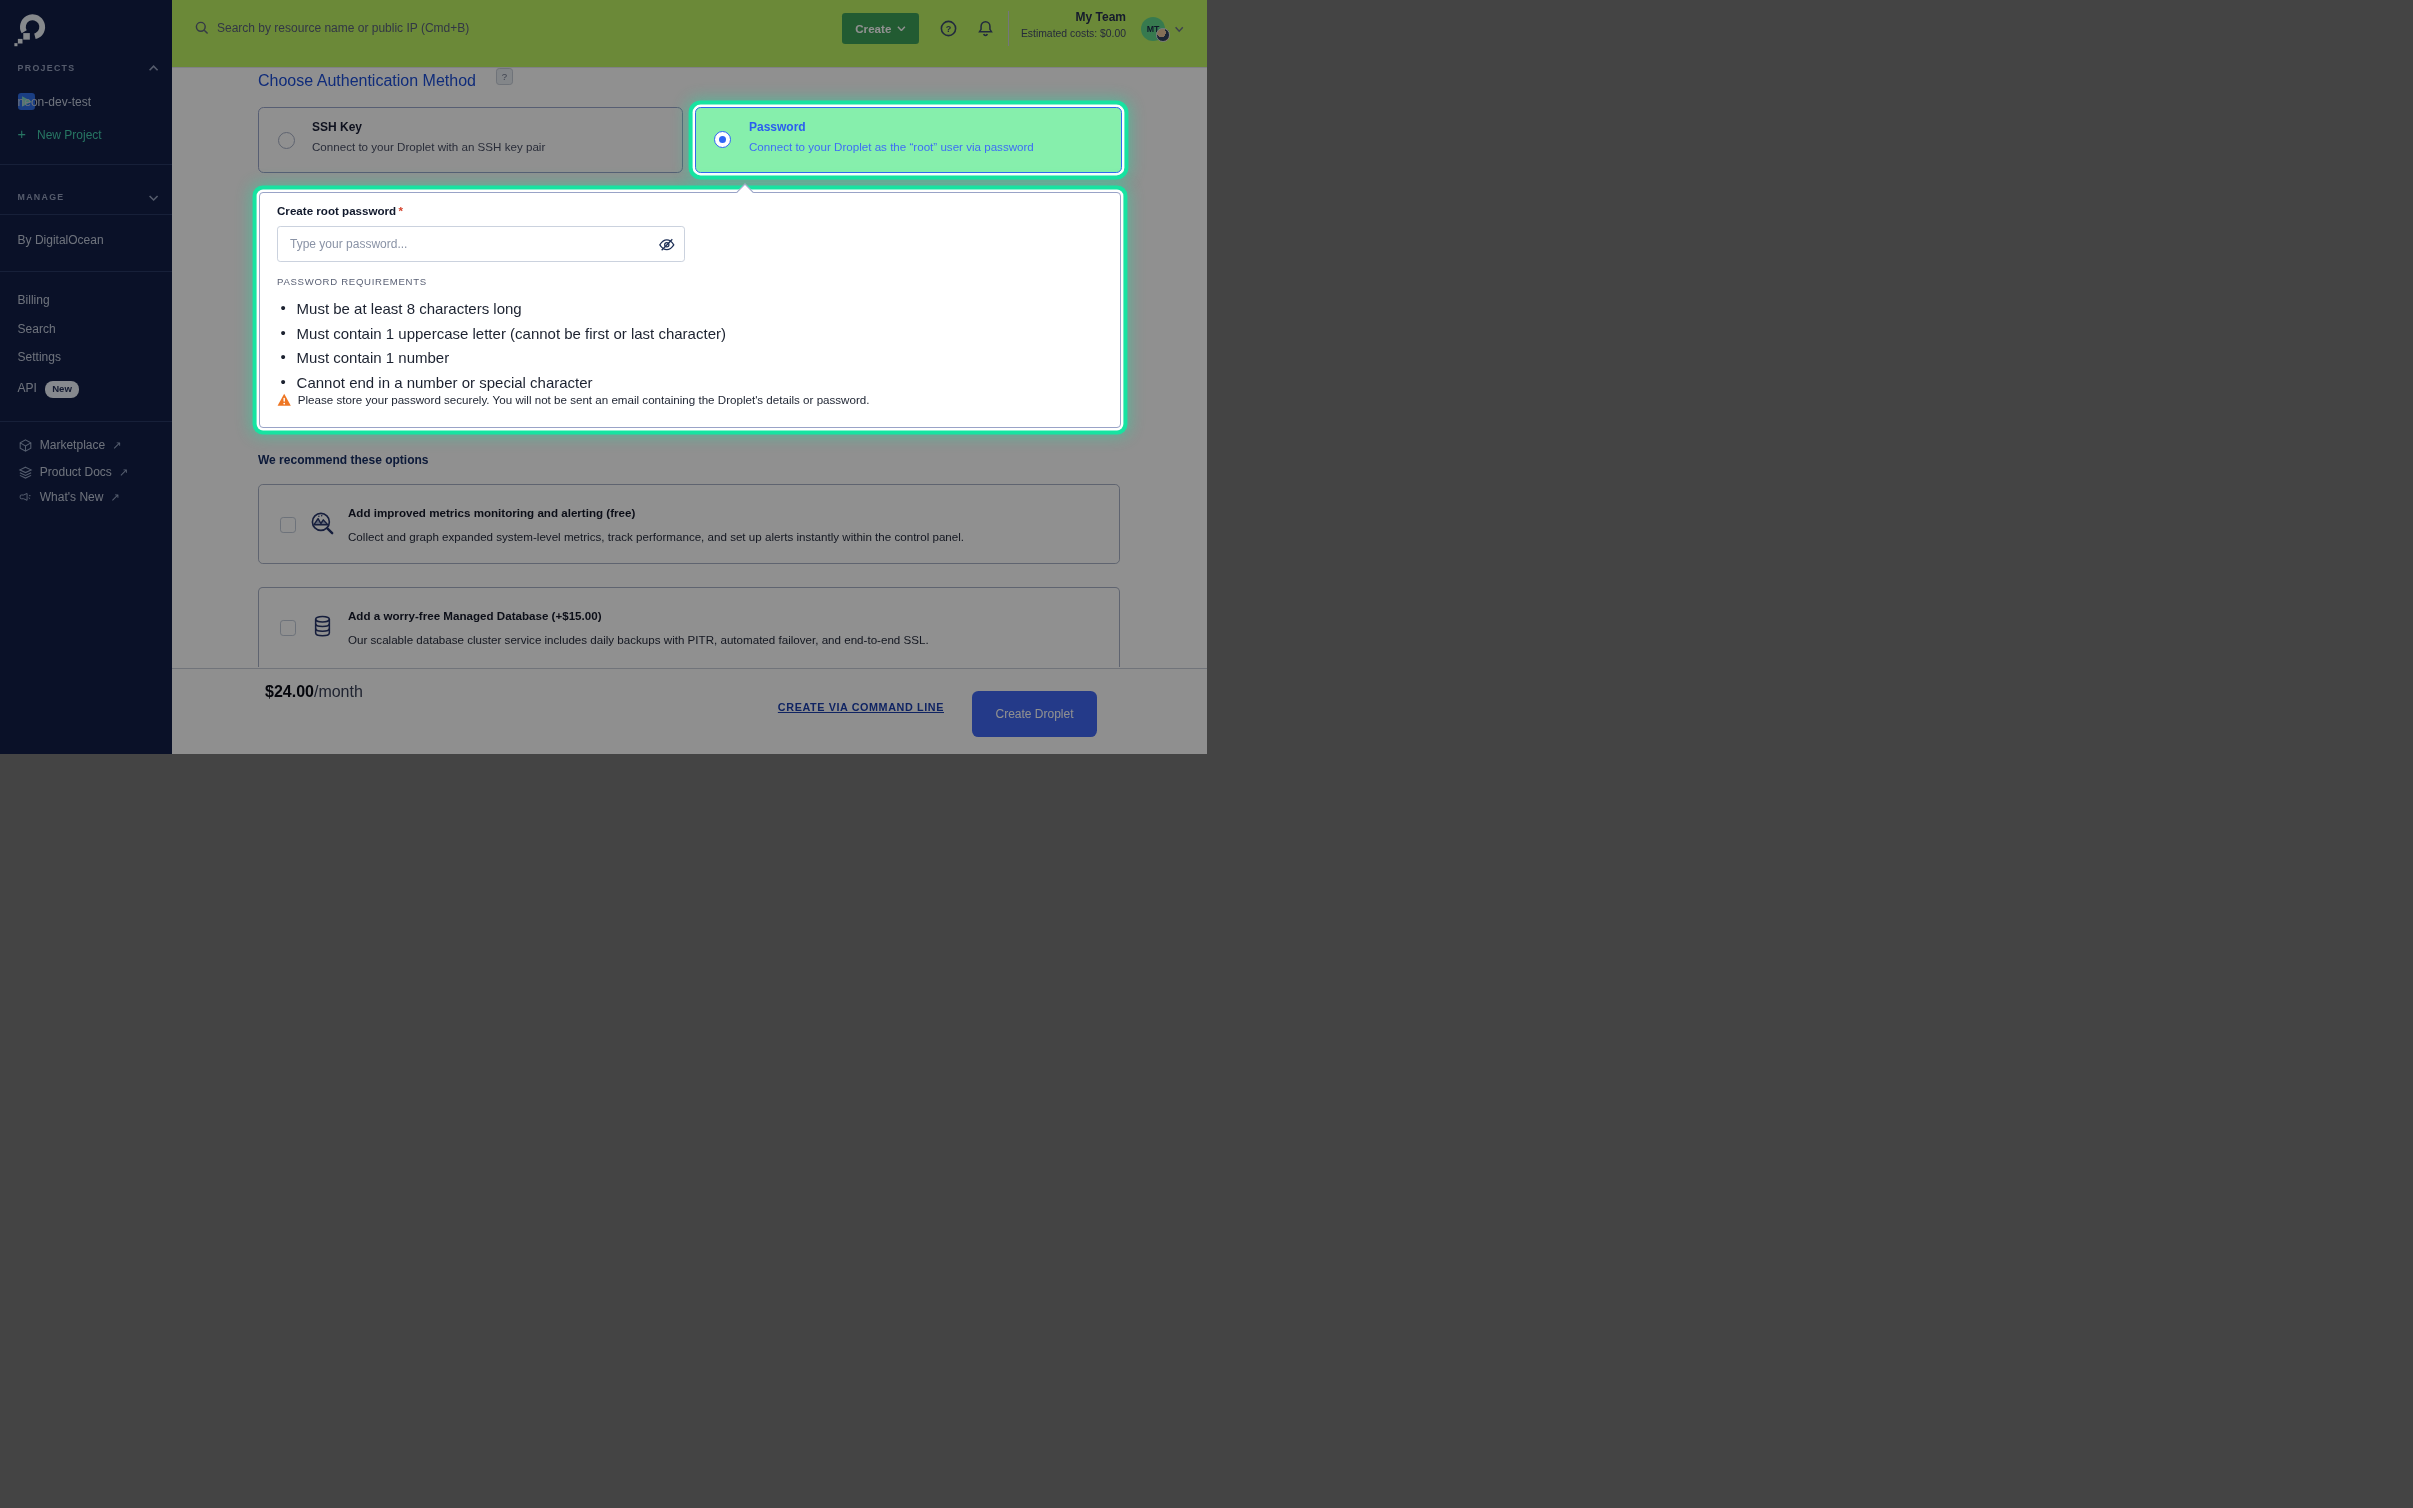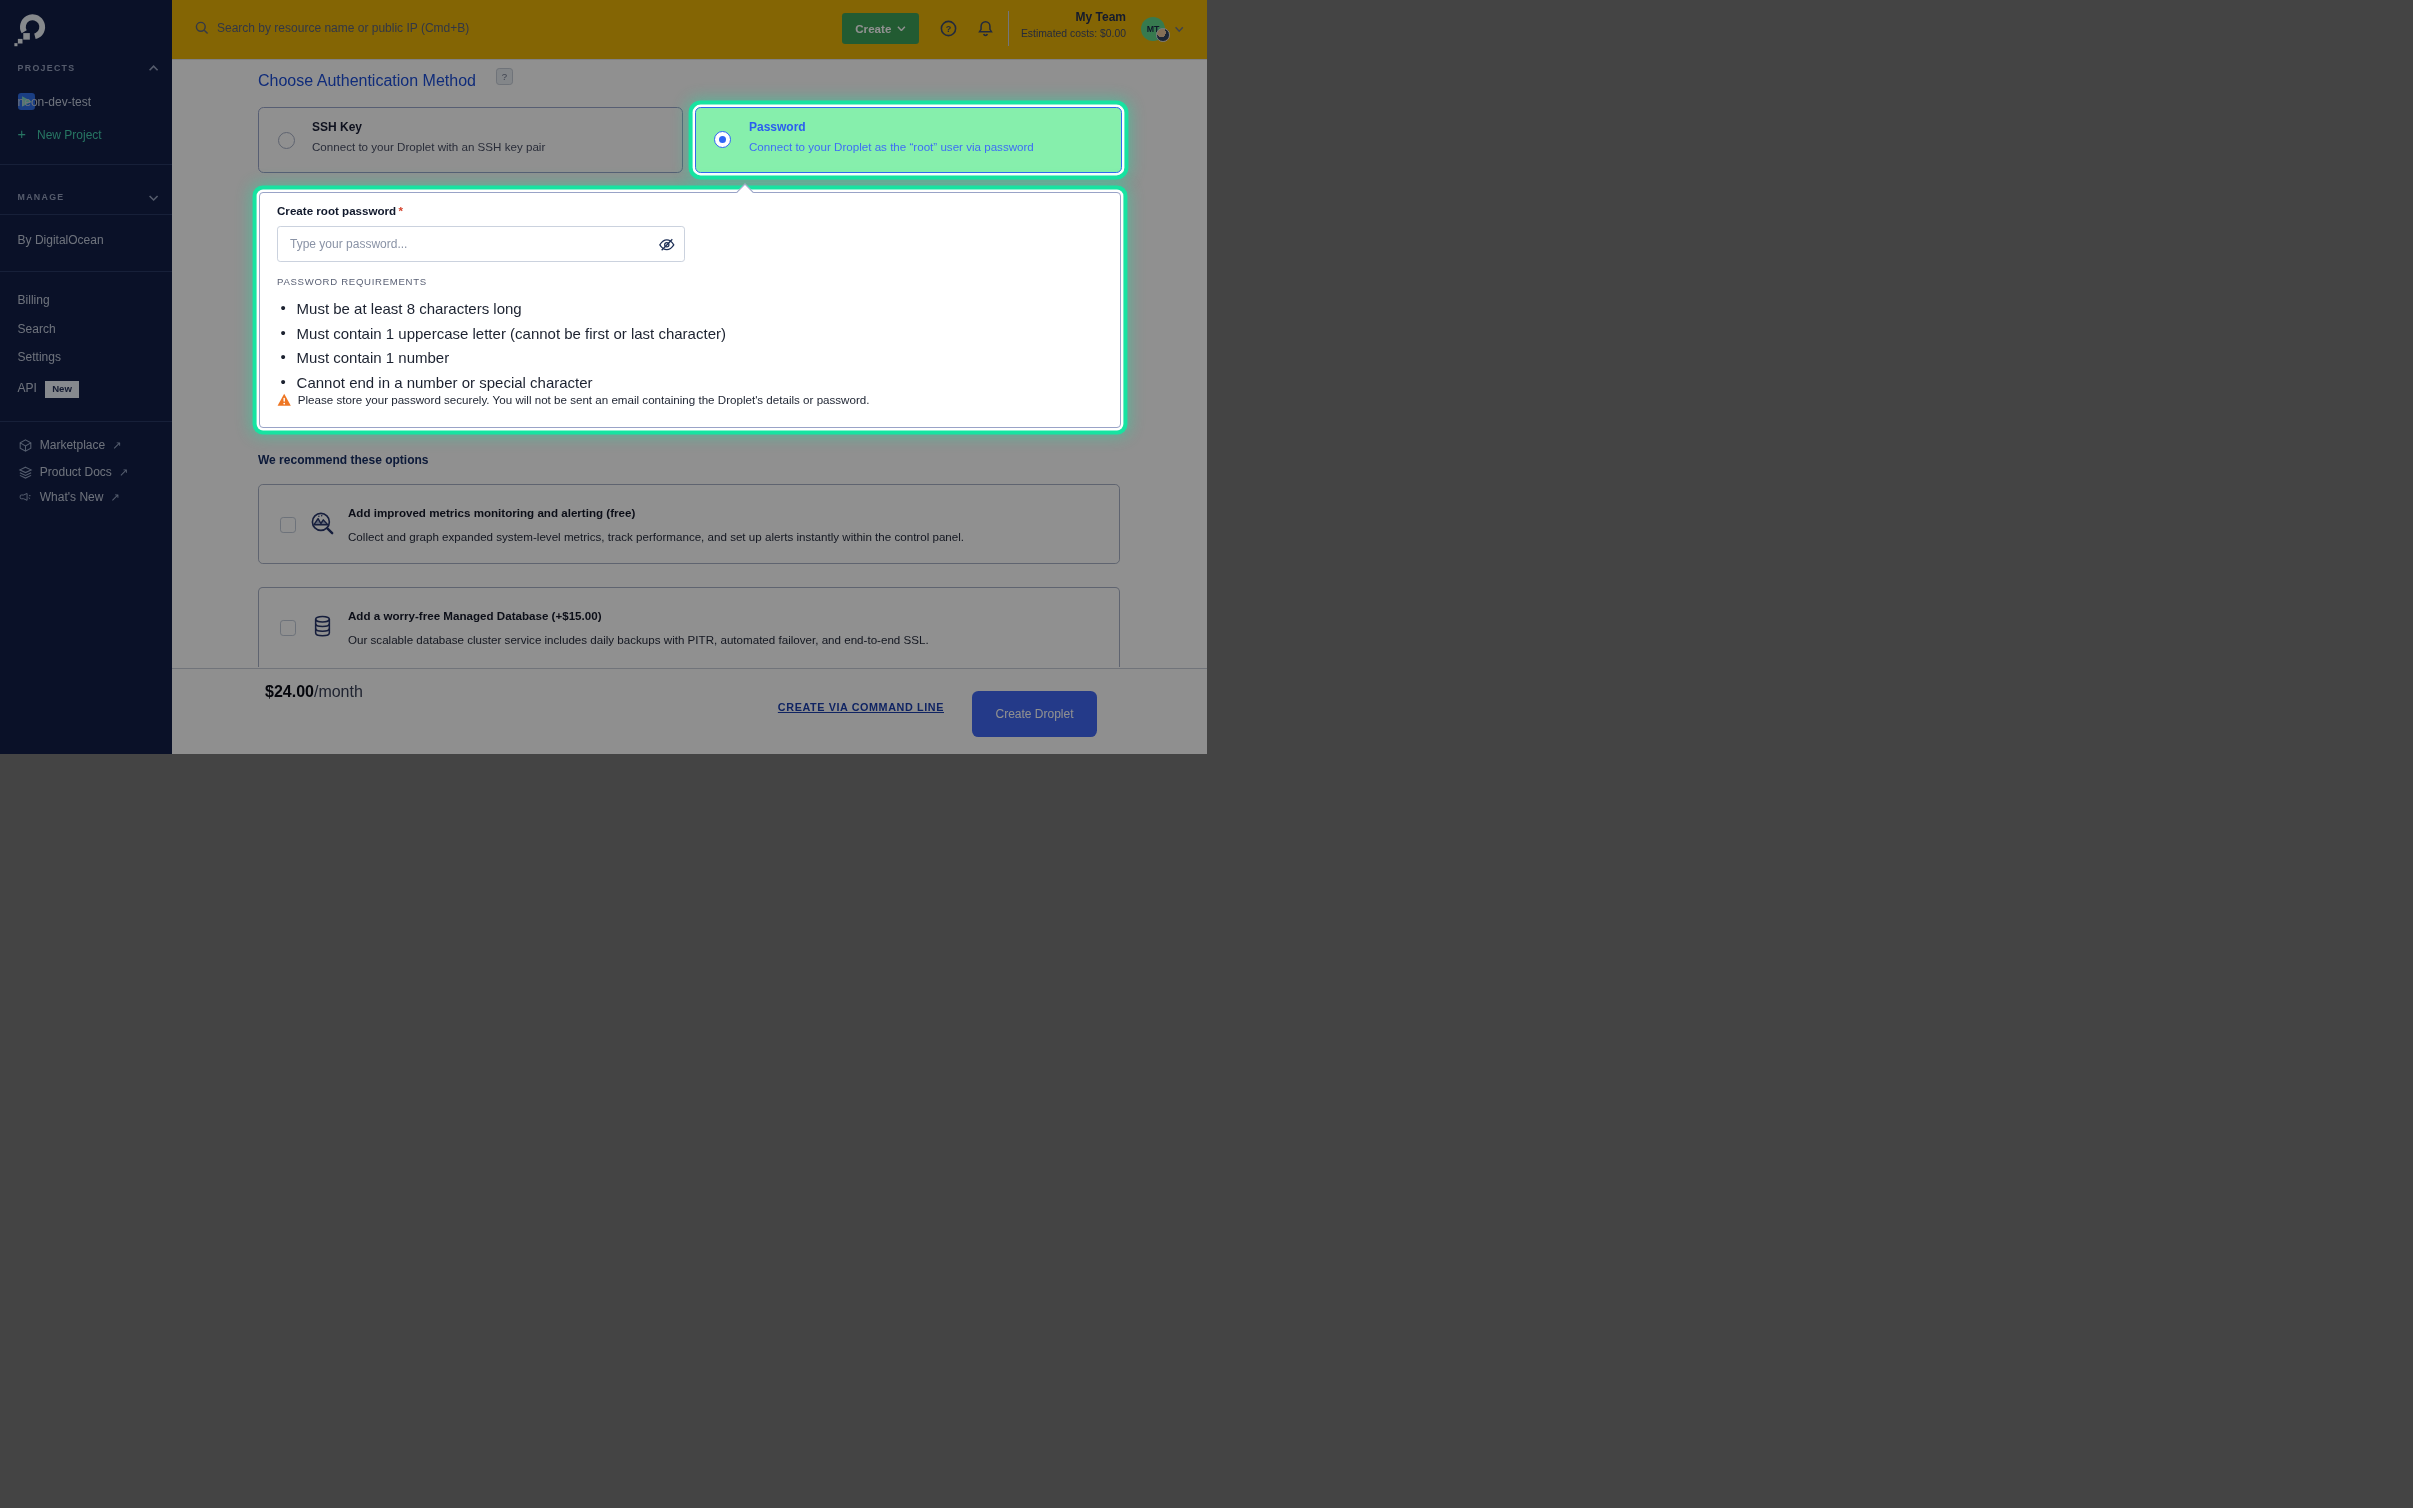--- a/index.html
+++ b/index.html
@@ -14,28 +14,28 @@
 
   
   .sidebar { position:absolute; left:0; top:0; width:172px; height:754px; background:#121f47; z-index:2; }
   .sb-divider { position:absolute; left:0; width:172px; height:0.8px; background:#2a3a66; }
   .sb-section { position:absolute; left:17.6px; font-size:8.8px; letter-spacing:1.3px; font-weight:700; color:#97a2bf; }
   .sb-chevron { position:absolute; left:148px; width:11.2px; height:11.2px; color:#97a2bf; }
   .sb-item { position:absolute; left:17.6px; font-size:12px; color:#c3cbdc; cursor:pointer; }
   .sb-ext { position:absolute; left:17.6px; height:16px; display:flex; align-items:center; gap:7.2px; color:#c3cbdc; font-size:12px; cursor:pointer; }
   .sb-ext .ico { width:15px; height:15px; color:#97a6c4; flex:0 0 auto; }
   .sb-ext .arr { color:#97a6c4; font-size:11.2px; }
-  .badge-new { display:inline-block; margin-left:8px; padding:2.4px 7.2px 3.2px; background:#eef3fb; color:#25315a; font-size:9.6px; font-weight:700; border-radius:0; }
+  .badge-new { display:inline-block; margin-left:8px; padding:2.4px 7.2px 3.2px; background:#eef3fb; color:#25315a; font-size:9.6px; font-weight:700; border-radius:8px; }
   .proj-icon { position:absolute; left:17.6px; top:93px; width:17px; height:17px; border-radius:3.2px; background:#2e6fe8; }
   .proj-icon svg { position:absolute; inset:0; }
   .teal { color:#45cfae; }
   .logo { position:absolute; left:14.4px; top:12.8px; width:34px; height:34px; color:#eef2f8; }
 
   
-  .topbar { position:absolute; left:172px; top:0; right:0; height:60px; background:#eab308; border-bottom:0.8px solid #e2e5eb; }
+  .topbar { position:absolute; left:172px; top:0; right:0; height:68px; background:#bef264; border-bottom:0.8px solid #e2e5eb; }
   .search-icon { position:absolute; left:22.3px; top:20px; width:16px; height:16px; color:#5d667c; }
   .search-input { position:absolute; left:45px; top:14.4px; width:351px; height:27px; border:none; outline:none; font-size:12px; color:#3a4154; background:transparent; font-family:"Liberation Sans",sans-serif; }
   .search-input::placeholder { color:#59627a; opacity:1; }
   .create-btn { position:absolute; left:670px; top:12.8px; width:77px; height:31px; background:#3da259; border:none; border-radius:3.2px; color:#fff; font-size:11.6px; font-weight:700; cursor:pointer; display:flex; align-items:center; justify-content:center; gap:5.6px; font-family:"Liberation Sans",sans-serif; }
   .tb-icon { position:absolute; top:19px; width:19px; height:19px; color:#3c4a6e; cursor:pointer; }
   .tb-divider { position:absolute; left:836px; top:11.2px; width:0.8px; height:35px; background:#cdd2dc; }
   .team-block { position:absolute; right:81px; top:9.6px; text-align:right; }
   .team-name { font-size:12px; font-weight:700; color:#27314f; }
   .team-costs { margin-top:4px; font-size:10.4px; color:#434c68; }
   .avatar { position:absolute; left:969px; top:17px; width:24px; height:24px; border-radius:50%; background:#62d98c; color:#1c2b4a; font-size:8.8px; font-weight:700; display:flex; align-items:center; justify-content:center; cursor:pointer; }

